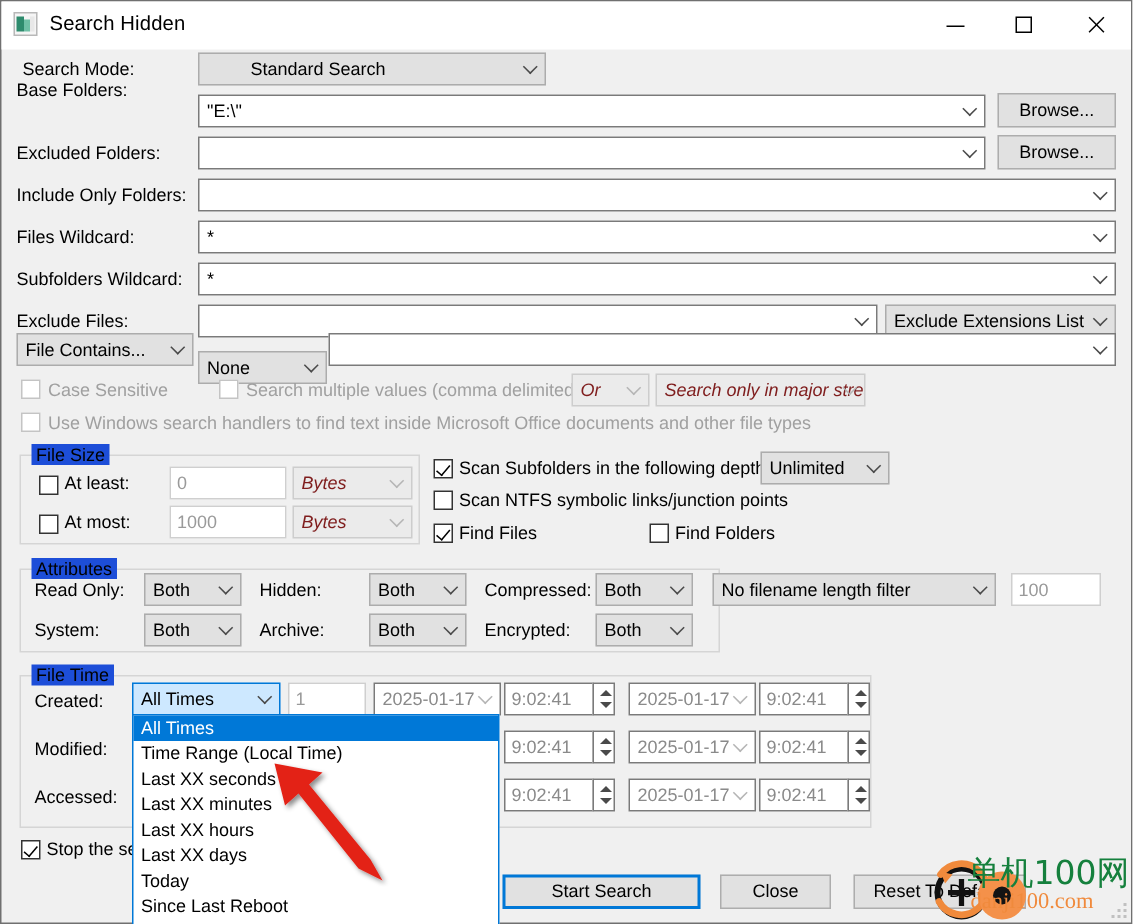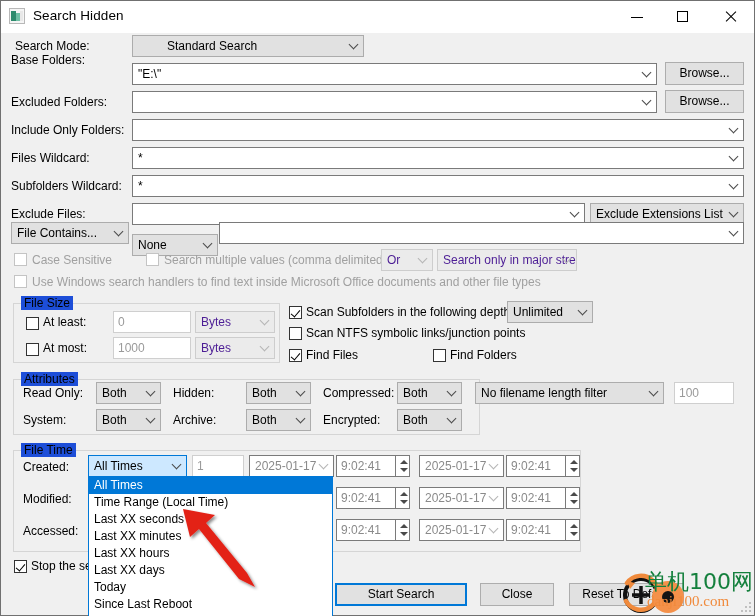--- a/index.html
+++ b/index.html
@@ -33,21 +33,21 @@
 
   
   .lbl{position:absolute;font-size:12px;color:#000;white-space:nowrap;}
   .tin{position:absolute;box-sizing:border-box;background:#fff;border:1px solid #7a7a7a;
        font-family:"Liberation Sans",sans-serif;font-size:12px;color:#000;
        padding:0 4px;line-height:20px;height:22px;}
   .tin.dis{background:#fff;color:#9a9a9a;border:1px solid #cfcfcf;}
   .tin.grey{color:#8a8a8a;}
   .combo{position:absolute;box-sizing:border-box;background:#e1e1e1;border:1px solid #acacac;
        height:22px;line-height:20px;font-size:12px;padding:0 18px 0 5px;color:#000;white-space:nowrap;overflow:hidden;}
-  .combo.dis{color:#4c1d95;background:#ebebeb;border-color:#cdcdcd;}
+  .combo.dis{color:#7f1d1d;background:#ebebeb;border-color:#cdcdcd;font-style:italic;}
   .combo.white{background:#fff;border:1px solid #7a7a7a;}
   .combo.sel{background:#cde8ff;border:1px solid #0078d7;}
   .chev{position:absolute;right:5px;top:50%;width:8px;height:8px;margin-top:-5px;}
   .chev:before{content:"";position:absolute;left:0;top:0;width:6px;height:6px;
      border-left:1.3px solid #4a4a4a;border-bottom:1.3px solid #4a4a4a;transform:rotate(-45deg);}
   .chev.dis:before{border-color:#b5b5b5;}
   .btn{position:absolute;box-sizing:border-box;background:#e1e1e1;border:1px solid #adadad;
       height:23px;line-height:21px;text-align:center;font-size:12px;color:#000;}
   .btn.primary{border:2px solid #0078d7;background:#e1e1e1;line-height:19px;}
   .cb{position:absolute;width:13px;height:13px;box-sizing:border-box;border:1px solid #333;background:#fff;}

